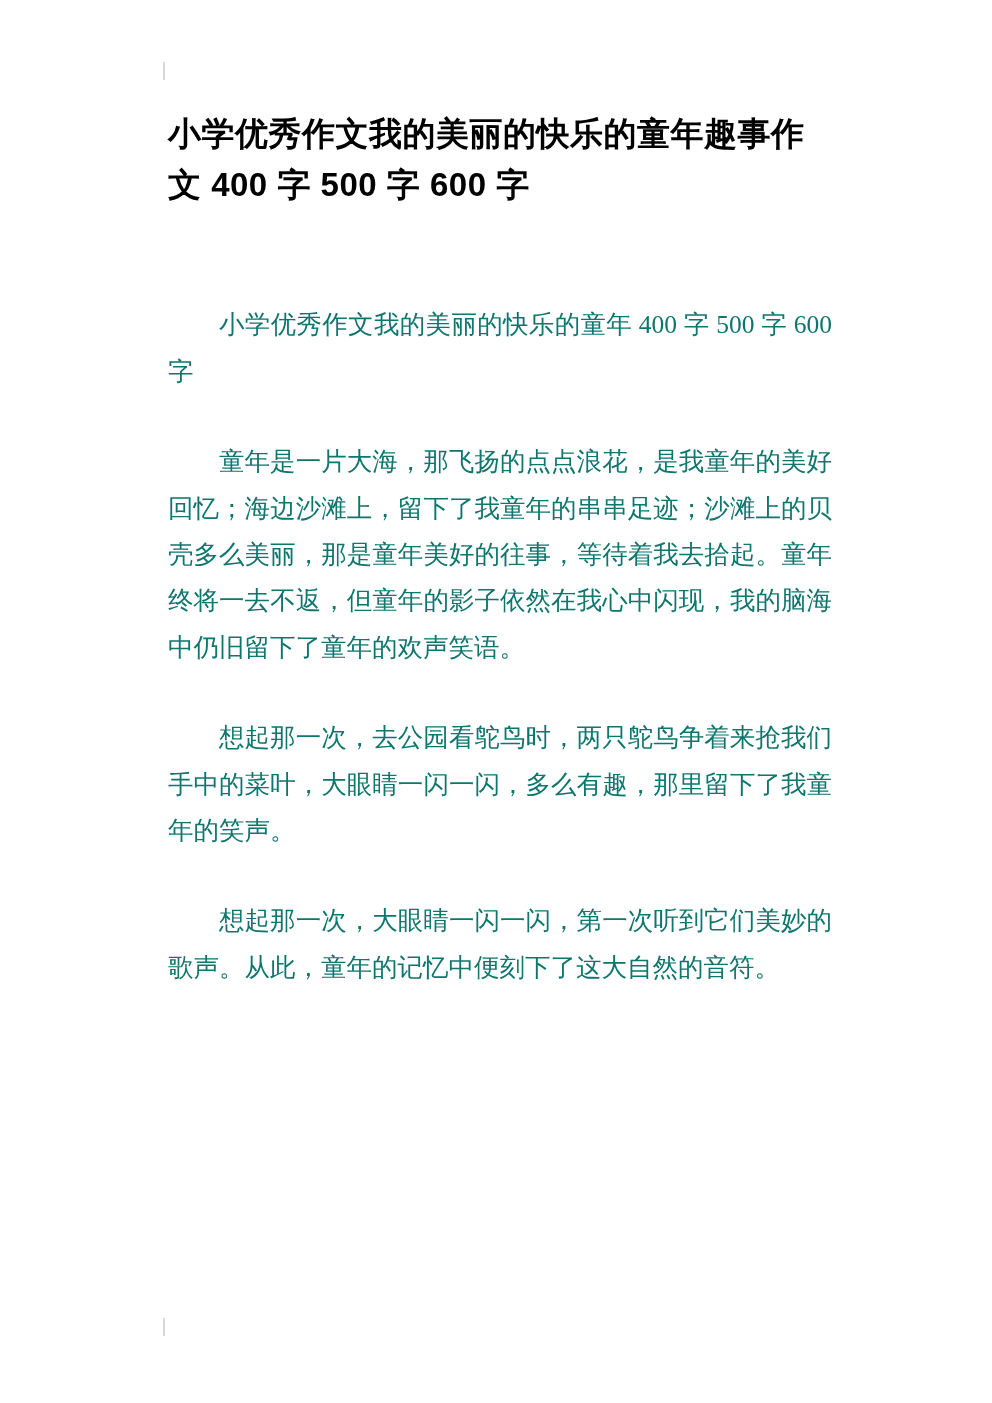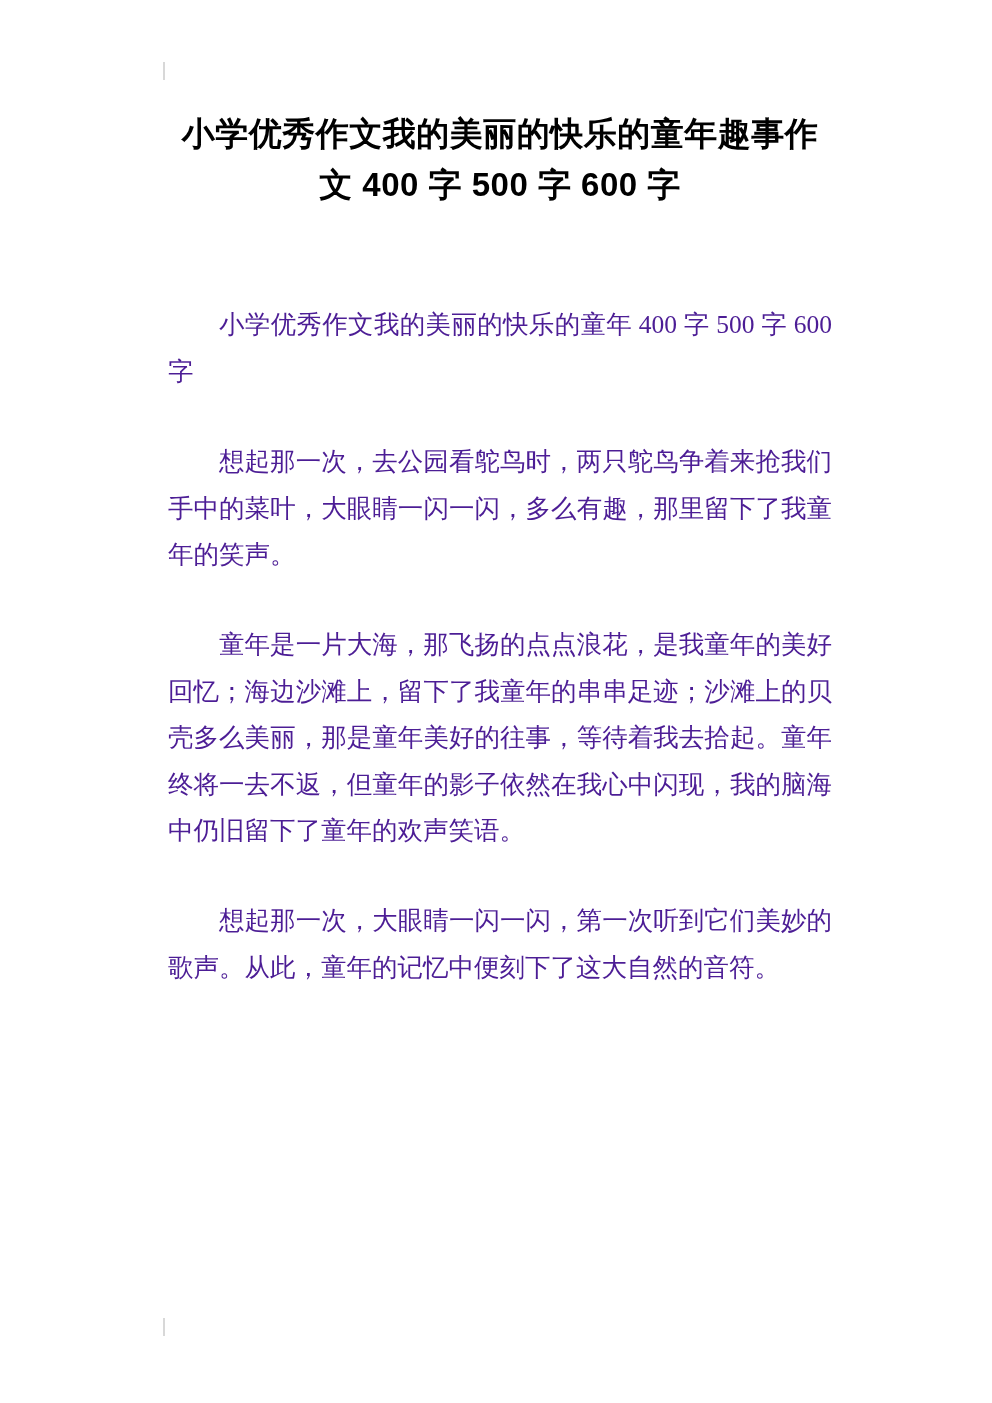--- a/index.html
+++ b/index.html
@@ -28,37 +28,36 @@
     position: absolute;
     left: 168px;
     top: 108px;
     width: 664px;
   }
   .doc-title {
     font-family: "Liberation Sans", "DejaVu Sans", sans-serif;
     font-weight: bold;
     font-size: 33px;
     line-height: 1.55;
-    text-align: center;
     letter-spacing: 0.5px;
     color: #000000;
     margin: 0;
   }
   .body-block {
     margin-top: 92px;
   }
   p.para {
     font-family: "Liberation Serif", "DejaVu Serif", serif;
     font-size: 25.5px;
     line-height: 1.82;
     text-align: justify;
     text-justify: inter-ideograph;
     margin: 0 0 44px 0;
     text-indent: 2em;
-    color: #4c1d95;
+    color: #0f766e;
   }
   p.para:last-child {
     margin-bottom: 0;
   }
   .gutter-mark {
     position: absolute;
     left: 163px;
     width: 2px;
     background: #d8d8d8;
   }
@@ -72,19 +71,19 @@
 
   <div class="gutter-mark gutter-top"></div>
   <div class="gutter-mark gutter-bottom"></div>
 
   <div class="content">
 
     <h1 class="doc-title">小学优秀作文我的美丽的快乐的童年趣事作文 400 字 500 字 600 字</h1>
 
     <div class="body-block">
       <p class="para">小学优秀作文我的美丽的快乐的童年 400 字 500 字 600 字</p>
+      <p class="para">童年是一片大海，那飞扬的点点浪花，是我童年的美好回忆；海边沙滩上，留下了我童年的串串足迹；沙滩上的贝壳多么美丽，那是童年美好的往事，等待着我去拾起。童年终将一去不返，但童年的影子依然在我心中闪现，我的脑海中仍旧留下了童年的欢声笑语。</p>
       <p class="para">想起那一次，去公园看鸵鸟时，两只鸵鸟争着来抢我们手中的菜叶，大眼睛一闪一闪，多么有趣，那里留下了我童年的笑声。</p>
-      <p class="para">童年是一片大海，那飞扬的点点浪花，是我童年的美好回忆；海边沙滩上，留下了我童年的串串足迹；沙滩上的贝壳多么美丽，那是童年美好的往事，等待着我去拾起。童年终将一去不返，但童年的影子依然在我心中闪现，我的脑海中仍旧留下了童年的欢声笑语。</p>
       <p class="para">想起那一次，大眼睛一闪一闪，第一次听到它们美妙的歌声。从此，童年的记忆中便刻下了这大自然的音符。</p>
     </div>
 
   </div>
 </div>
 
 </body></html>

